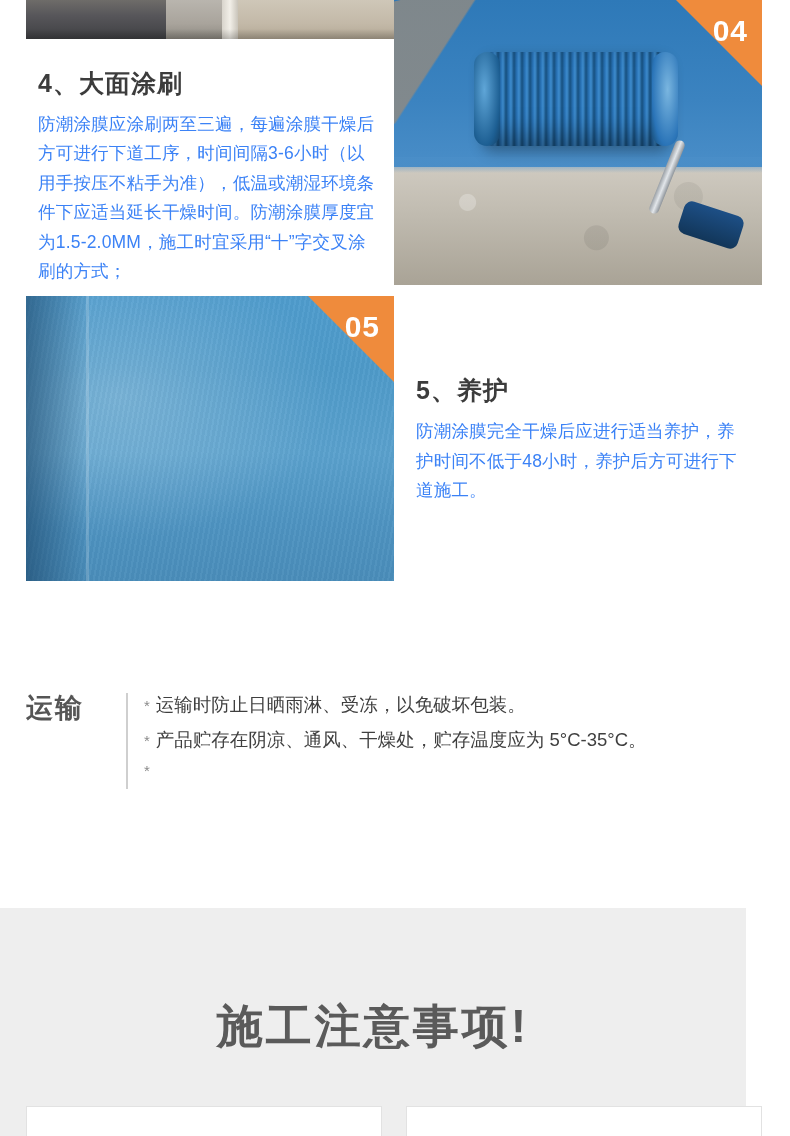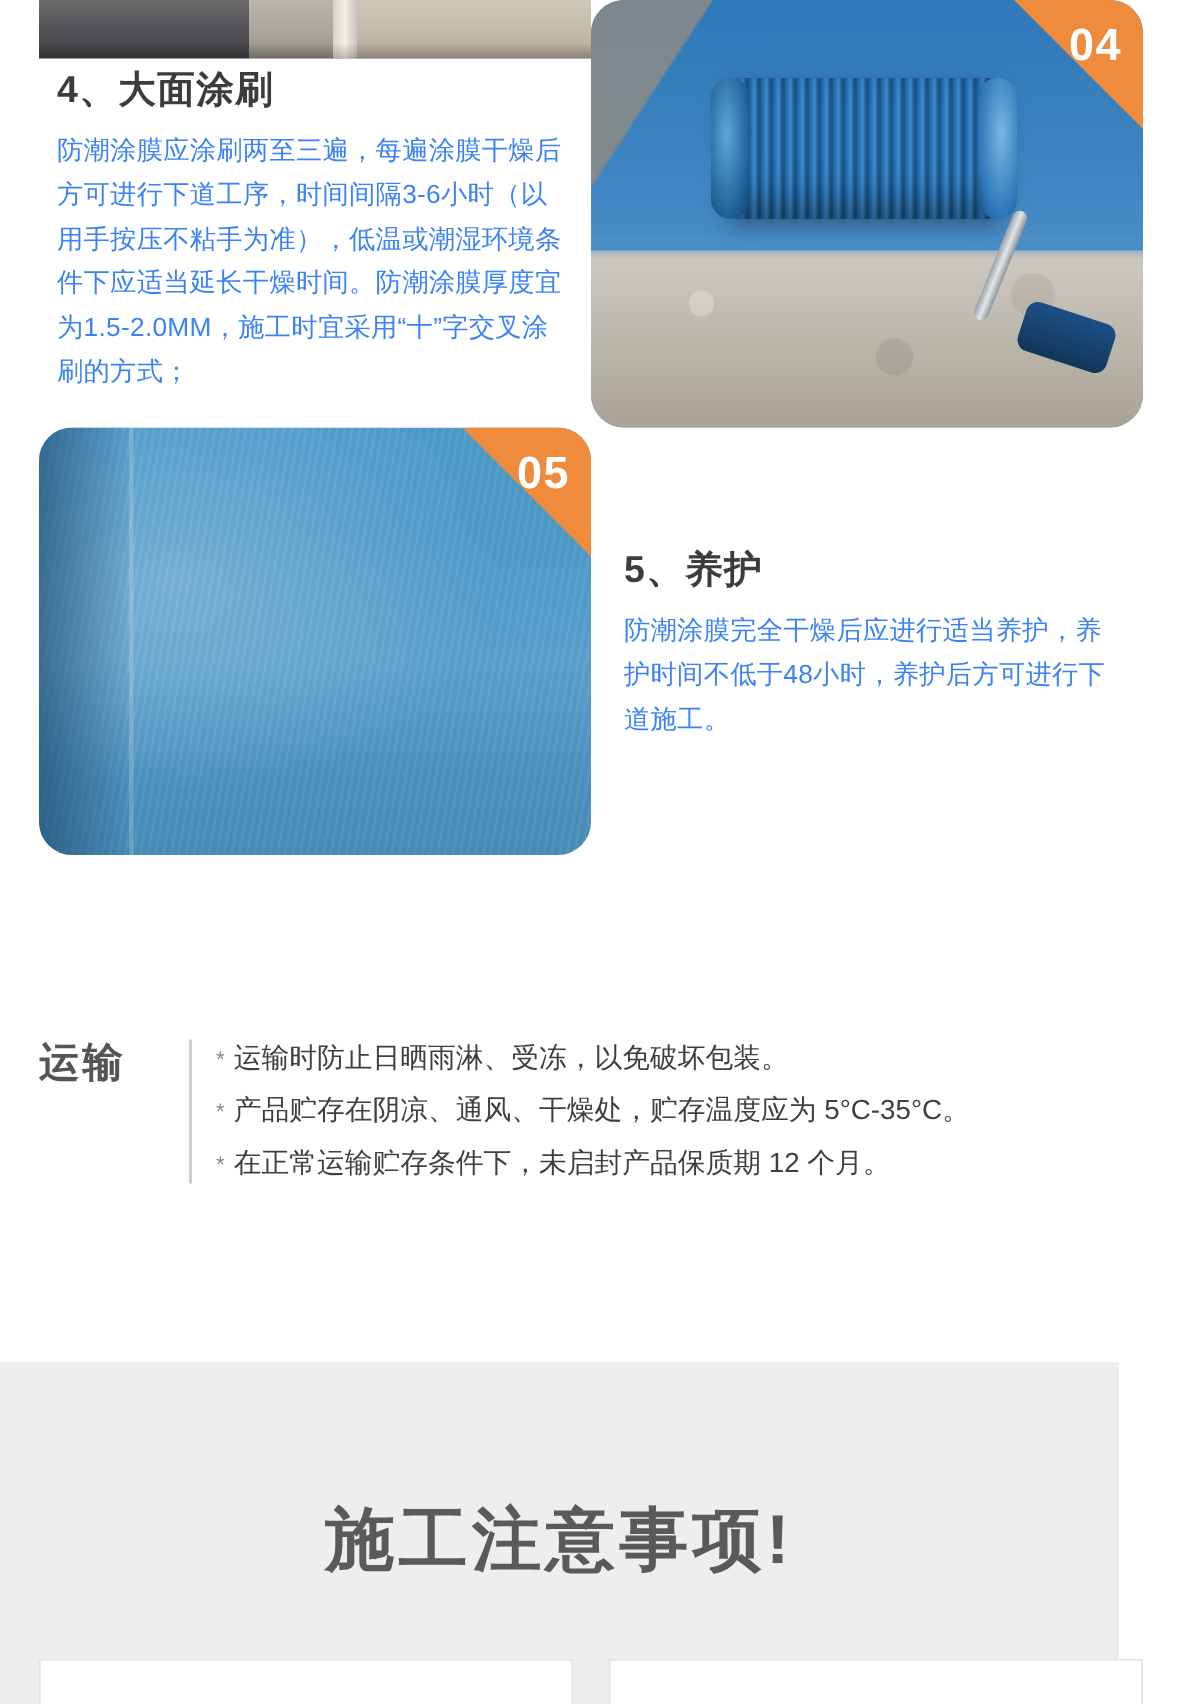--- a/index.html
+++ b/index.html
@@ -31,21 +31,20 @@
   }
 
   .row {
     display: flex;
     gap: 0;
   }
 
   .cell {
     width: 368px;
     box-sizing: border-box;
-    border-radius: 22px;
   }
 
   
   .img-concrete {
     position: relative;
     width: 368px;
     height: 39px;
     overflow: hidden;
     background: #8d8a86;
   }
@@ -70,21 +69,21 @@
     background: linear-gradient(180deg, #cfc7b8 0%, #c3b9a8 60%, #b3a895 100%);
   }
   .img-concrete .c-shadow {
     position: absolute;
     left: 0; bottom: 0; width: 100%; height: 10px;
     background: linear-gradient(180deg, rgba(0,0,0,0), rgba(0,0,0,0.22));
   }
 
   
   .textblock {
-    padding: 4px 18px 10px 12px;
+    padding: 28px 18px 10px 12px;
   }
   .step-title {
     font-size: 25px;
     font-weight: bold;
     color: #3c3c3c;
     margin: 0 0 10px 0;
     letter-spacing: 1px;
   }
   .step-body {
     font-size: 17.5px;
@@ -361,21 +360,20 @@
       <div class="t-item">
         <span class="t-star">*</span>
         <span>运输时防止日晒雨淋、受冻，以免破坏包装。</span>
       </div>
       <div class="t-item">
         <span class="t-star">*</span>
         <span>产品贮存在阴凉、通风、干燥处，贮存温度应为 5°C-35°C。</span>
       </div>
       <div class="t-item">
         <span class="t-star">*</span>
-        <span>在正常运输贮存条件下，未启封产品保质期 12 个月。</span>
       </div>
     </div>
   </div>
 
   <div class="gray-section">
     <h2 class="notice-title">施工注意事项!</h2>
     <div class="notice-cards">
       <div class="notice-card"></div>
       <div class="notice-card"></div>
     </div>

